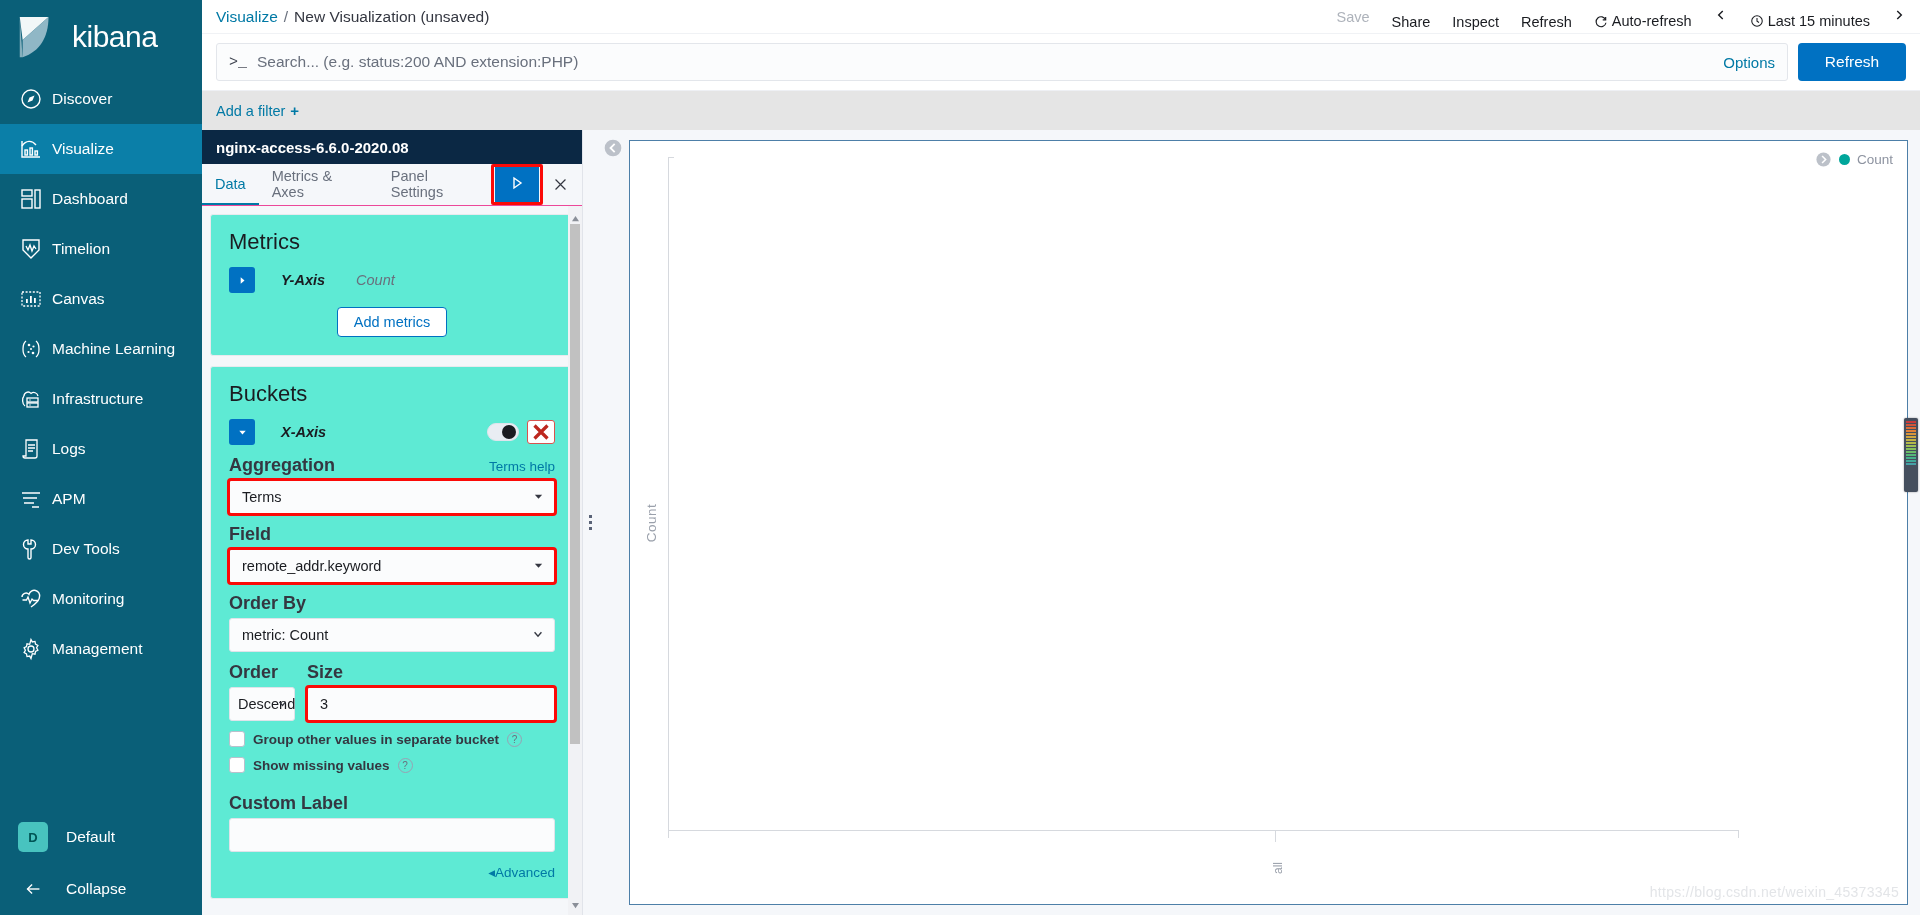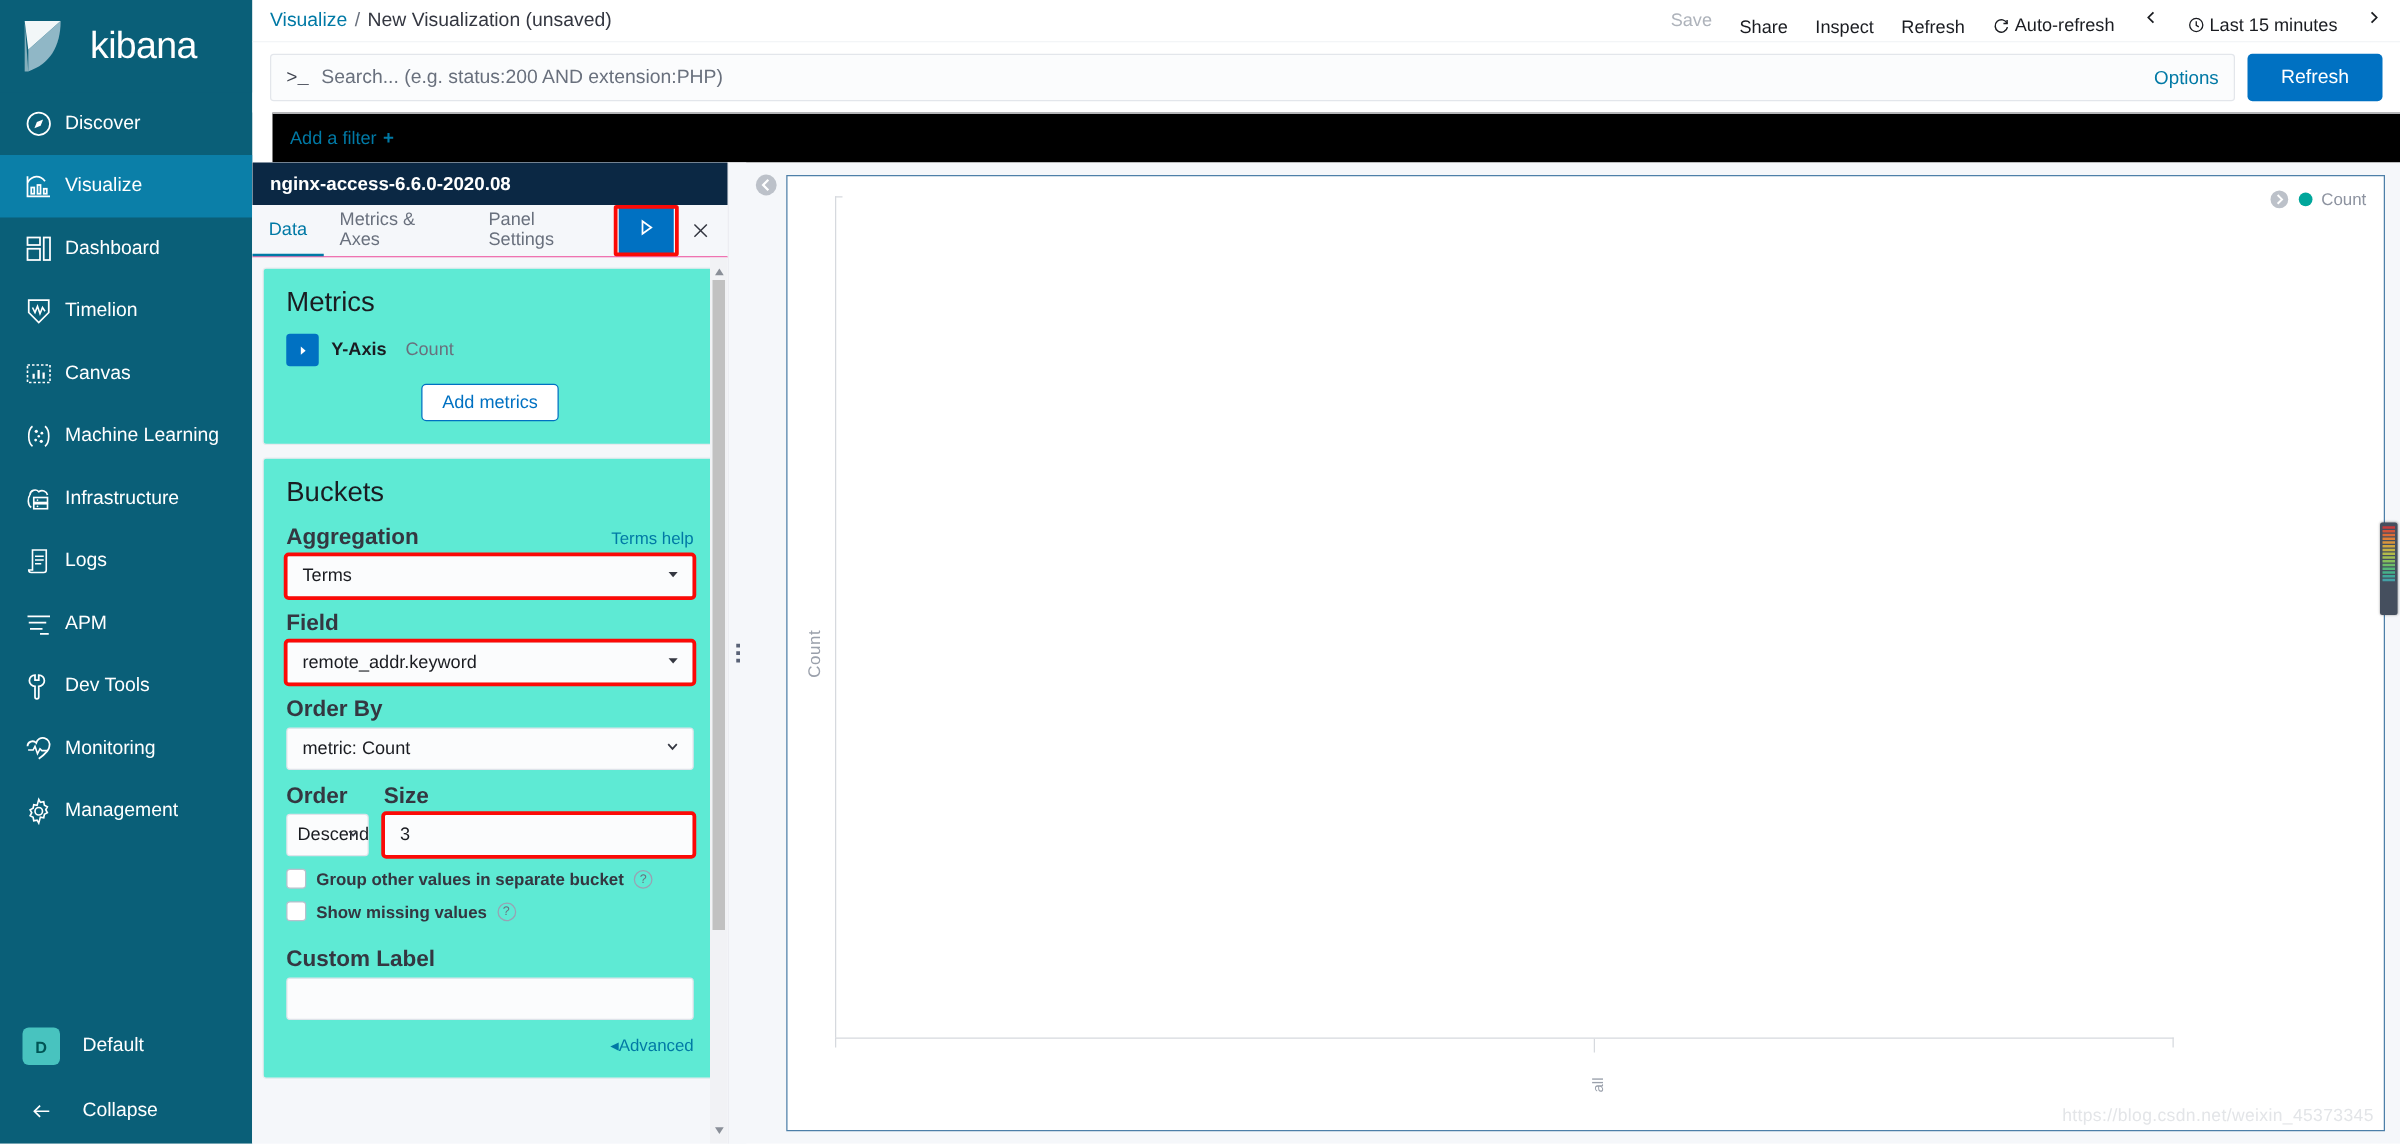--- a/index.html
+++ b/index.html
@@ -82,21 +82,21 @@
   .options-link { color: #0079a5; font-size: 15px; cursor: pointer; padding-left: 6px; }
   .refresh-btn {
     background: #0071c2; color: #fff; border: none; border-radius: 4px;
     height: 38px; min-width: 108px; font-size: 15.5px; cursor: pointer;
     font-family: "Liberation Sans", sans-serif;
   }
 
   
   .filterbar {
     height: 40px; display: flex; align-items: center; padding: 0 14px;
-    background: #000000; border-top: 1px solid #eef0f4; margin-left: 16px;
+    background: #e5e5e5; border-top: 1px solid #eef0f4;
   }
   .add-filter { color: #0079a5; font-size: 14.5px; cursor: pointer; display: flex; align-items: center; gap: 5px; }
   .plus-ico { font-weight: 700; font-size: 15px; }
 
   
   .workspace { flex: 1 1 auto; display: flex; background: #f5f7fa; min-height: 0; position: relative; }
 
   
   .editor {
     width: 381px; flex: 0 0 381px; background: #ffffff; display: flex; flex-direction: column;
@@ -130,21 +130,21 @@
 
   .editor-scroll {
     flex: 1 1 auto; overflow: hidden; position: relative;
     background: #f5f7fa; padding: 8px 8px 0 8px;
   }
   .card {
     background: #5eead4; border: 1px solid #e8eaee; border-radius: 3px;
     padding: 14px 18px 18px 18px; margin-bottom: 10px;
   }
   .card-title { font-size: 22px; color: #1a1c21; font-weight: 400; margin-bottom: 12px; }
-  .agg-row { display: flex; align-items: center; gap: 10px; margin-bottom: 6px; }
+  .agg-row { display: flex; align-items: center; gap: 26px; margin-bottom: 6px; font-style: italic; }
   .agg-toggle {
     width: 26px; height: 26px; flex: 0 0 26px; background: #0071c2; border-radius: 3px;
     display: flex; align-items: center; justify-content: center; cursor: pointer;
   }
   .agg-toggle svg { width: 11px; height: 11px; fill: #fff; }
   .agg-label { font-size: 14.5px; color: #1a1c21; font-weight: 700; }
   .agg-sub { font-size: 14.5px; color: #69707d; font-weight: 400; margin-left: 5px; }
   .add-metrics-wrap { display: flex; justify-content: center; margin-top: 14px; }
   .btn-outline {
     border: 1px solid #0071c2; color: #0071c2; background: #fff; border-radius: 4px;
@@ -529,20 +529,38 @@
               <span class="agg-sub">Count</span>
             </div>
             <div class="add-metrics-wrap">
               <button class="btn-outline">Add metrics</button>
             </div>
           </div>
 
           <div class="card">
             <div class="card-title">Buckets</div>
 
+            <div class="agg-row">
+              <span class="agg-toggle">
+                <svg viewBox="0 0 12 12">
+                    <path d="M2.5 4 L6 8.2 L9.5 4 Z"></path>
+                  </svg>
+              </span>
+              <span class="agg-label">X-Axis</span>
+              <span class="agg-row-right">
+                <span class="switch">
+                    <i class="knob"></i>
+                  </span>
+                <span class="del-btn">
+                  <svg viewBox="0 0 16 16" fill="none" stroke="#bd271e" stroke-width="2">
+                      <path d="M4 4 L12 12 M12 4 L4 12"></path>
+                    </svg>
+                </span>
+              </span>
+            </div>
 
             <div class="field-label-row">
               <span class="field-label" style="margin:0">Aggregation</span>
               <span class="help-link">Terms help</span>
             </div>
             <div class="select-ctl hl-outline">
               <span>Terms</span>
               <span class="caret">
                 <svg viewBox="0 0 12 12" width="11" height="11">
                     <path d="M2 4 L6 8.4 L10 4 Z" fill="#343741"></path>

